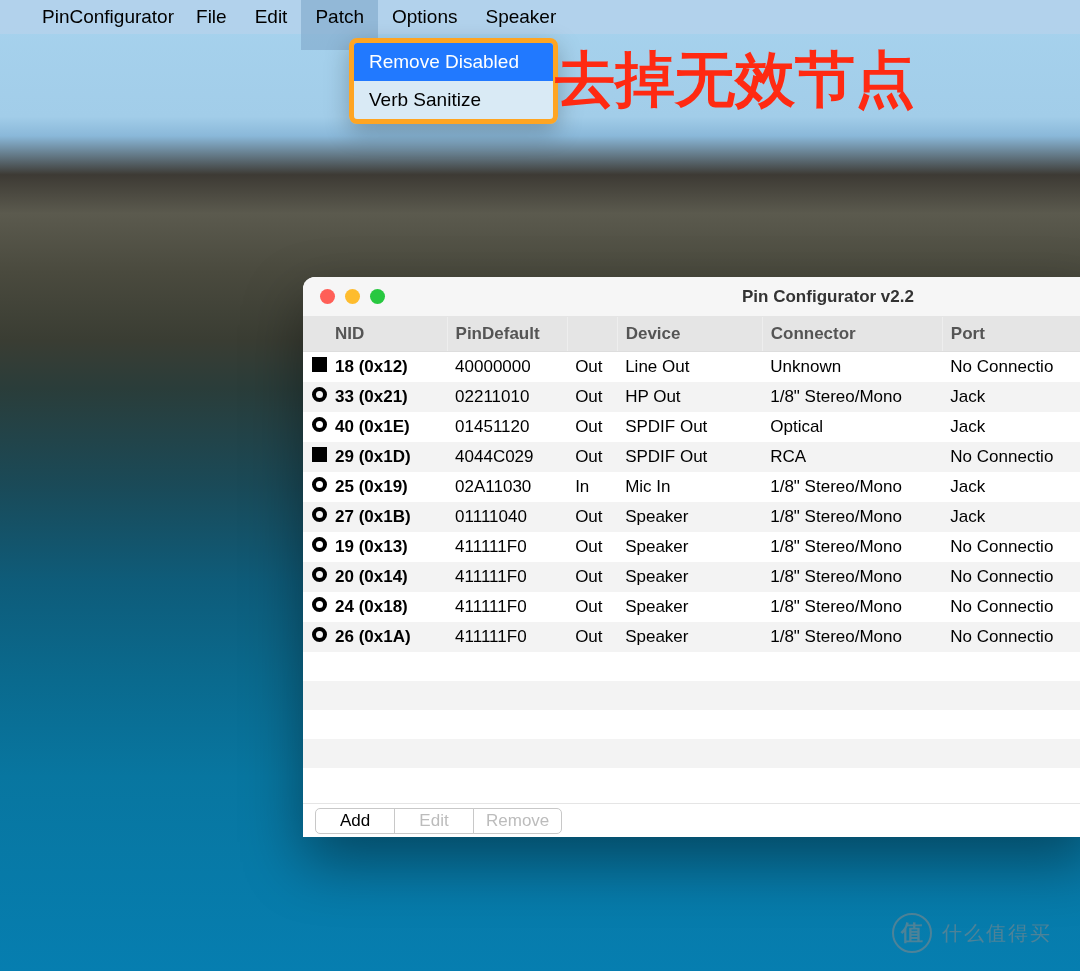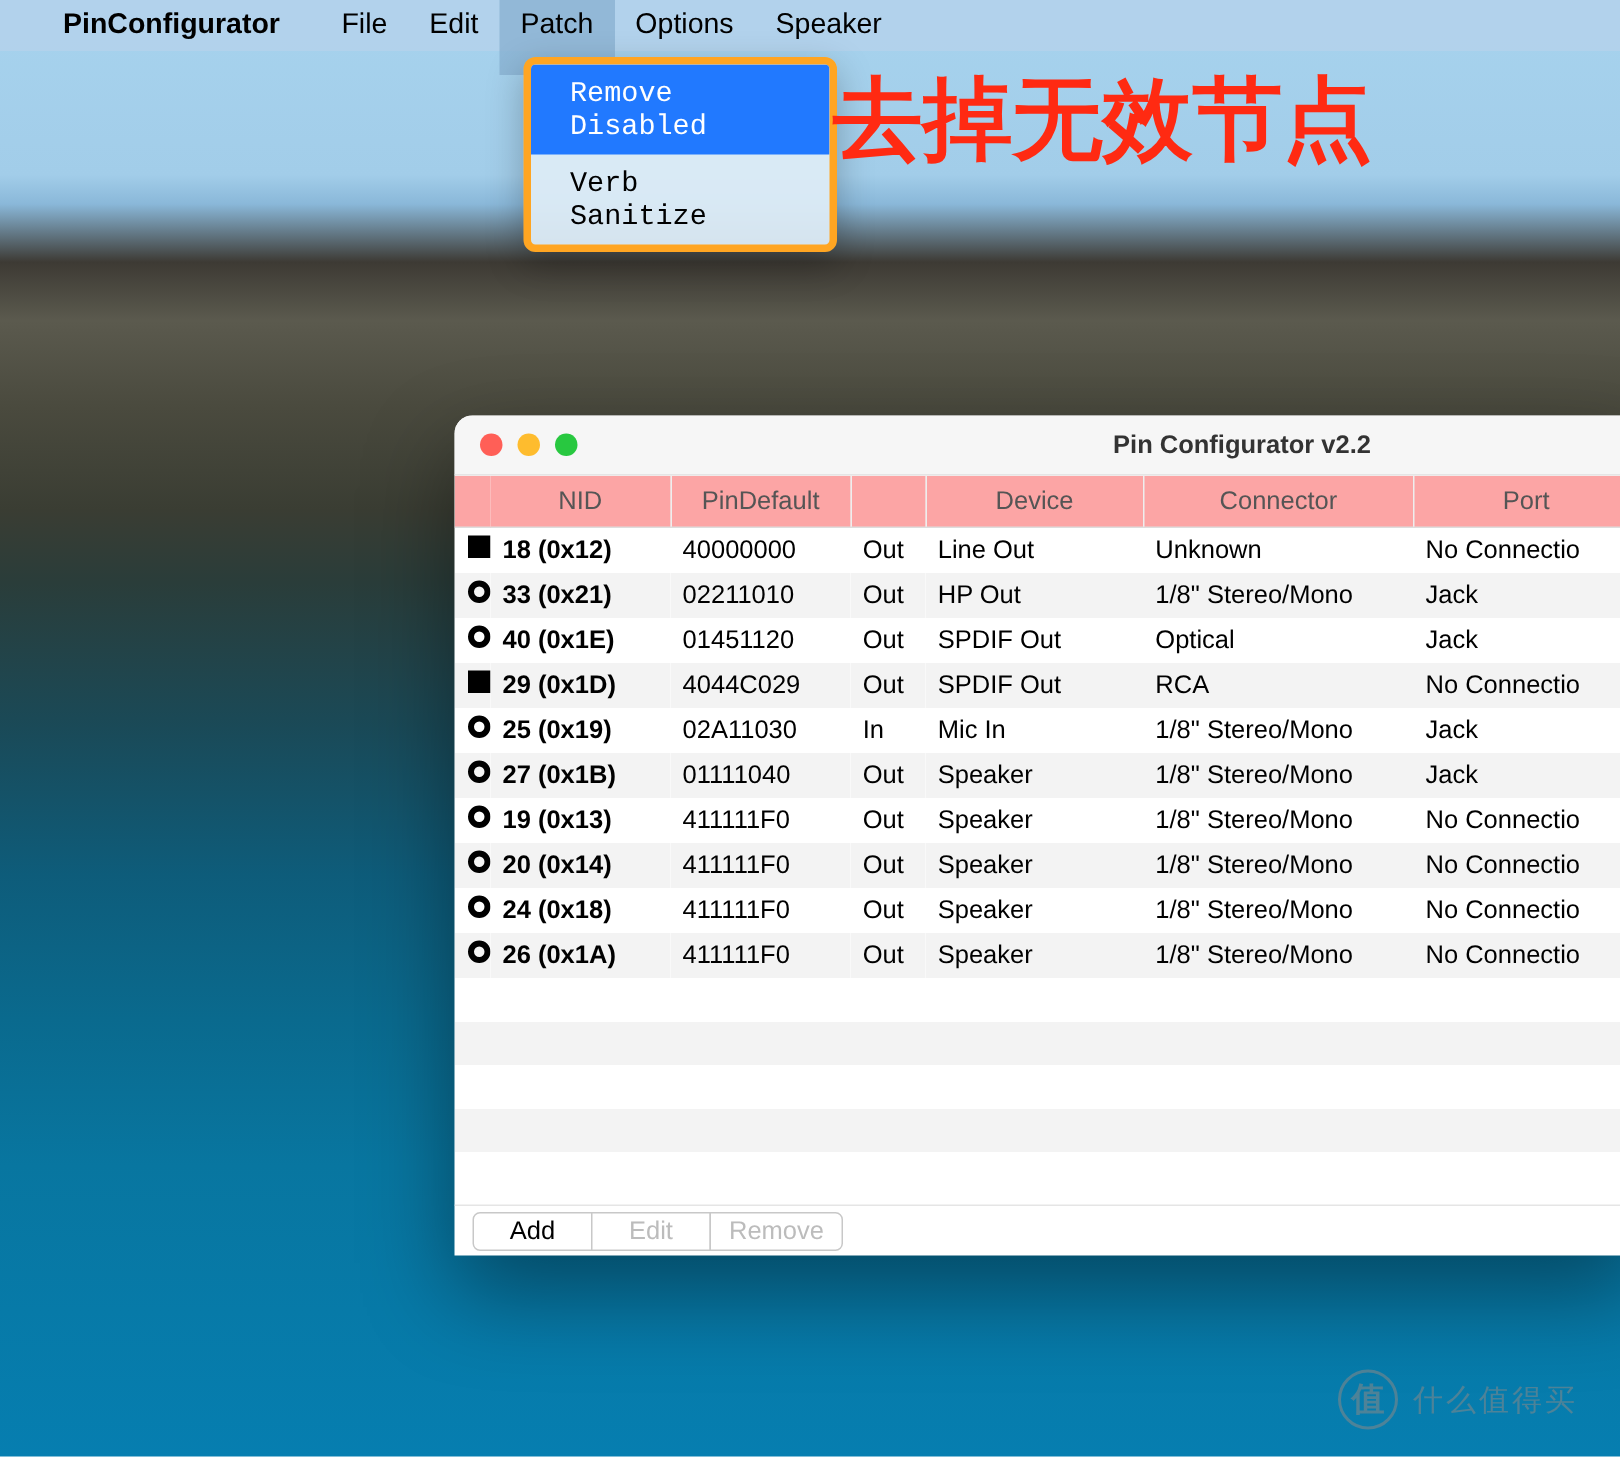--- a/index.html
+++ b/index.html
@@ -9,31 +9,31 @@
       overflow: hidden; position: relative;
       background: linear-gradient(to bottom, #a7d3ee 0%, #a2cde9 12%, #8ab8d9 14%, #3d3a34 18%, #5b5a4e 22%, #4a4a3e 28%, #3a3d33 35%, #2a3d3a 40%, #1a4a58 50%, #0e5c7a 60%, #0a6a8e 70%, #0876a0 80%, #067eb0 100%);
     }
     .menubar {
       position: absolute; top: 0; left: 0; right: 0; height: 34px;
       background: rgba(180, 210, 235, 0.9);
       display: flex; align-items: center; padding: 0 18px;
       font-size: 19px; color: #000;
     }
     .apple-icon { font-size: 22px; margin-right: 24px; display:inline-block; }
-    .app-name { font-weight: 700; margin-right: 27px; }
+    .app-name { font-weight: 400; margin-right: 8px; }
     .menu-item { padding: 22px 14px; cursor: default; }
     .menu-item.active { background: rgba(135,175,208,0.75); }
     .dropdown {
       position: absolute; top: 38px; left: 349px; width: 209px;
       background: rgba(220, 235, 245, 0.95);
       border: 5px solid #ffa522; border-radius: 8px;
       box-shadow: 0 8px 24px rgba(0,0,0,0.25);
       overflow: hidden;
     }
-    .dropdown-item { padding: 8px 26px; font-size: 19px; color: #000; font-family: Liberation Mono, monospace; }
+    .dropdown-item { padding: 8px 15px; font-size: 19px; color: #000; }
     .dropdown-item.selected { background: #2179ff; color: #fff; }
     .annotation {
       position: absolute; top: 40px; left: 555px;
       font-size: 60px; font-weight: 600; color: #ff2a12;
       white-space: nowrap;
     }
     .app-window {
       position: absolute; top: 277px; left: 303px;
       width: 790px; height: 560px; background: #fff;
       border-radius: 12px 0 0 0; box-shadow: 0 25px 60px rgba(0,0,0,0.4);
@@ -43,21 +43,21 @@
       height: 40px; background: #f6f6f6;
       display: flex; align-items: center; position: relative;
       border-bottom: 1px solid #e5e5e5;
     }
     .traffic { display: flex; gap: 10px; padding-left: 17px; }
     .tl { width: 15px; height: 15px; border-radius: 50%; }
     .tl.red { background: #ff5f57; } .tl.yellow { background: #febc2e; } .tl.green { background: #28c840; }
     .window-title { position: absolute; left: 0; right: 0; text-align: center; font-size: 17px; font-weight: 600; color: #333; padding-left: 260px; }
     .table-wrap { flex: 1; overflow: hidden; }
     table { width: 100%; border-collapse: collapse; font-size: 17px; }
-    thead th { text-align: center; padding: 7px 8px; font-weight: 400; color: #555; background: #fca5a5; border-bottom: 1px solid #ddd; border-right: 1px solid #eee; }
+    thead th { text-align: left; padding: 7px 8px; font-weight: 700; color: #555; background: #e5e5e5; border-bottom: 1px solid #ddd; border-right: 1px solid #eee; }
     thead th:first-child { width: 24px; border-right: none; padding-right:0; }
     tbody td { padding: 5px 8px; white-space: nowrap; overflow: hidden; text-overflow: ellipsis; }
     tbody tr:nth-child(even) td { background: #f3f3f3; }
     .nid { font-weight: 700; }
     .shape-cell { width: 24px; text-align: center; padding-right:0; }
     .sq { display: inline-block; width: 15px; height: 15px; background: #000; }
     .circ { display: inline-block; width: 15px; height: 15px; border: 4px solid #000; border-radius: 50%; }
     .col-nid { width: 120px; } .col-pd { width: 120px; } .col-dir { width: 50px; }
     .col-dev { width: 145px; } .col-con { width: 180px; } .col-port { width: 150px; }
     .empty-rows td { height: 29px; }

